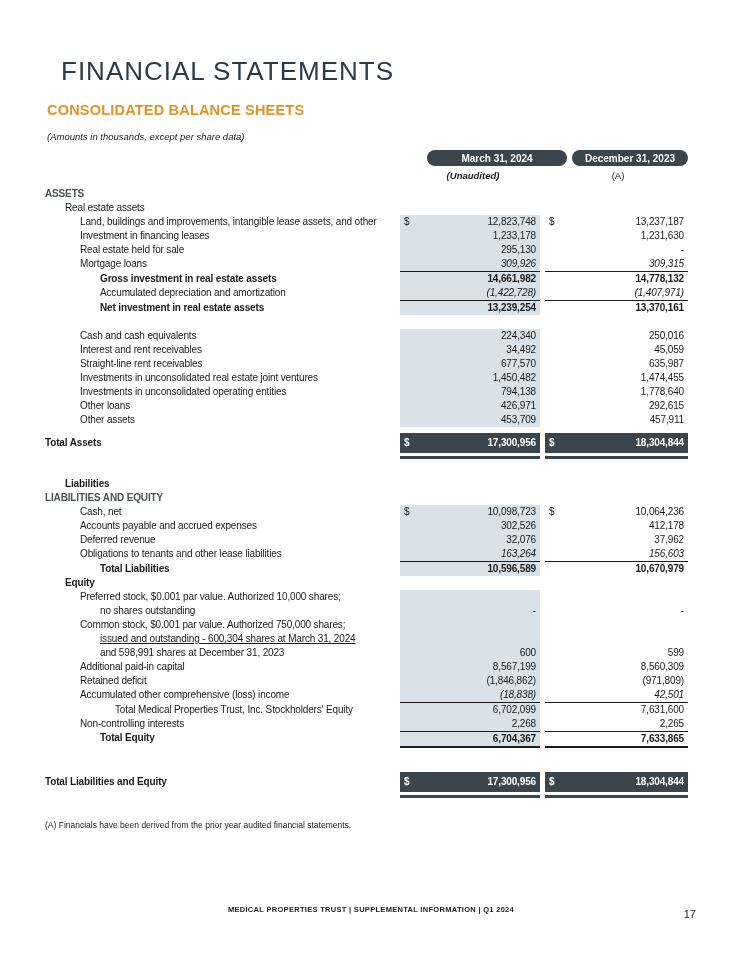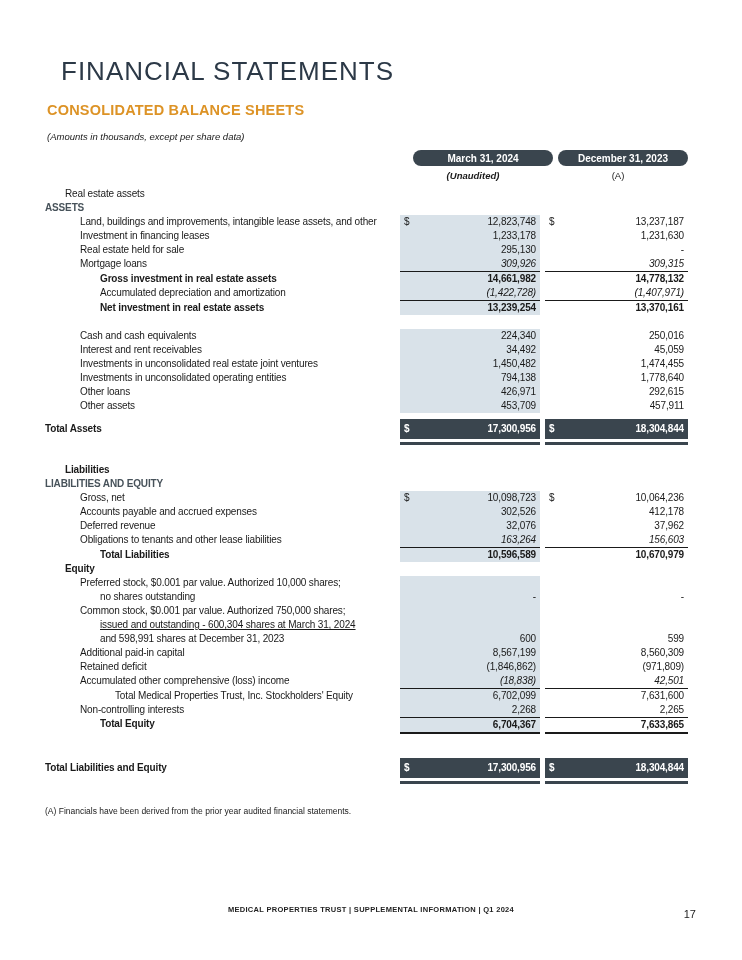--- a/index.html
+++ b/index.html
@@ -18,21 +18,21 @@
     color:var(--accent-orange,#dd9326); margin:15px 0 0 2px;
   }
   .amounts-note { font-size:9.5px; font-style:italic; margin:13px 0 0 2px; color:#1a1a1a; }
 
   .col-headers { display:flex; margin-top:8px; }
   .lbl-space { flex:1; }
   .hdr-box {
     width:140px; height:16px; background:var(--header-dark,#3a454e); color:#fff;
     font-size:10px; font-weight:700; display:flex; align-items:center; justify-content:center;border-radius:8px;
   }
-  .ml { width:130px; margin-left:5px; }
+  .ml { width:116px; margin-left:5px; }
   .col-subheaders { display:flex; margin-top:3px; }
   .sub { width:140px; text-align:center; font-size:9.5px; height:14px; line-height:14px; }
   .sub.unaudited { font-weight:700; font-style:italic; }
 
   #rows { margin-top:4px; }
   .row { display:flex; font-size:10px; line-height:14px; letter-spacing:-0.15px; align-items:stretch; }
   .row .lbl { flex:1; white-space:nowrap; overflow:visible; }
   .row.section .lbl { color:#47525a; font-weight:700; }
   .row.bold { font-weight:700; }
   .cell {
@@ -73,27 +73,27 @@
     <div class="hdr-box">March 31, 2024</div>
     <div class="hdr-box ml">December 31, 2023</div>
   </div>
   <div class="col-subheaders">
     <div class="lbl-space"></div>
     <div class="sub unaudited">(Unaudited)</div>
     <div class="sub ml">(A)</div>
   </div>
 
   <div id="rows">
-      <div class="row">
-        <div class="lbl" style="padding-left: 20px;">Real estate assets</div>
-      </div>
       <div class="row section">
         <div class="lbl" style="padding-left: 0px;">ASSETS</div>
       </div>
       <div class="row">
+        <div class="lbl" style="padding-left: 20px;">Real estate assets</div>
+      </div>
+      <div class="row">
         <div class="lbl" style="padding-left: 35px;">Land, buildings and improvements, intangible lease assets, and other</div>
         <div class="cell shade">
           <span class="dollar">$</span>
           <span class="val">12,823,748</span>
         </div>
         <div class="cell ml">
           <span class="dollar">$</span>
           <span class="val">13,237,187</span>
         </div>
       </div>
@@ -177,20 +177,31 @@
       </div>
       <div class="row">
         <div class="lbl" style="padding-left: 35px;">Interest and rent receivables</div>
         <div class="cell shade">
           <span class="dollar"></span>
           <span class="val">34,492</span>
         </div>
         <div class="cell ml">
           <span class="dollar"></span>
           <span class="val">45,059</span>
+        </div>
+      </div>
+      <div class="row">
+        <div class="lbl" style="padding-left: 35px;">Straight-line rent receivables</div>
+        <div class="cell shade">
+          <span class="dollar"></span>
+          <span class="val">677,570</span>
+        </div>
+        <div class="cell ml">
+          <span class="dollar"></span>
+          <span class="val">635,987</span>
         </div>
       </div>
       <div class="row">
         <div class="lbl" style="padding-left: 35px;">Investments in unconsolidated real estate joint ventures</div>
         <div class="cell shade">
           <span class="dollar"></span>
           <span class="val">1,450,482</span>
         </div>
         <div class="cell ml">
           <span class="dollar"></span>
@@ -243,21 +254,21 @@
         </div>
       </div>
       <div style="height: 24px;"></div>
       <div class="row bold">
         <div class="lbl" style="padding-left: 20px;">Liabilities</div>
       </div>
       <div class="row section">
         <div class="lbl" style="padding-left: 0px;">LIABILITIES AND EQUITY</div>
       </div>
       <div class="row">
-        <div class="lbl" style="padding-left: 35px;">Gross, net</div>
+        <div class="lbl" style="padding-left: 35px;">Cash, net</div>
         <div class="cell shade">
           <span class="dollar">$</span>
           <span class="val">10,098,723</span>
         </div>
         <div class="cell ml">
           <span class="dollar">$</span>
           <span class="val">10,064,236</span>
         </div>
       </div>
       <div class="row">

